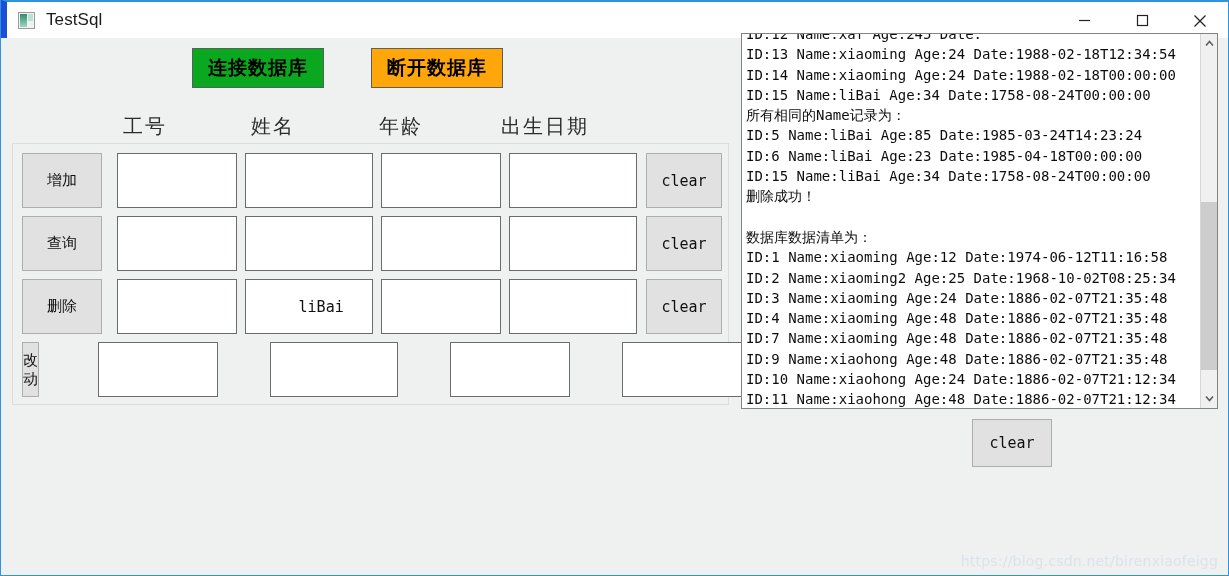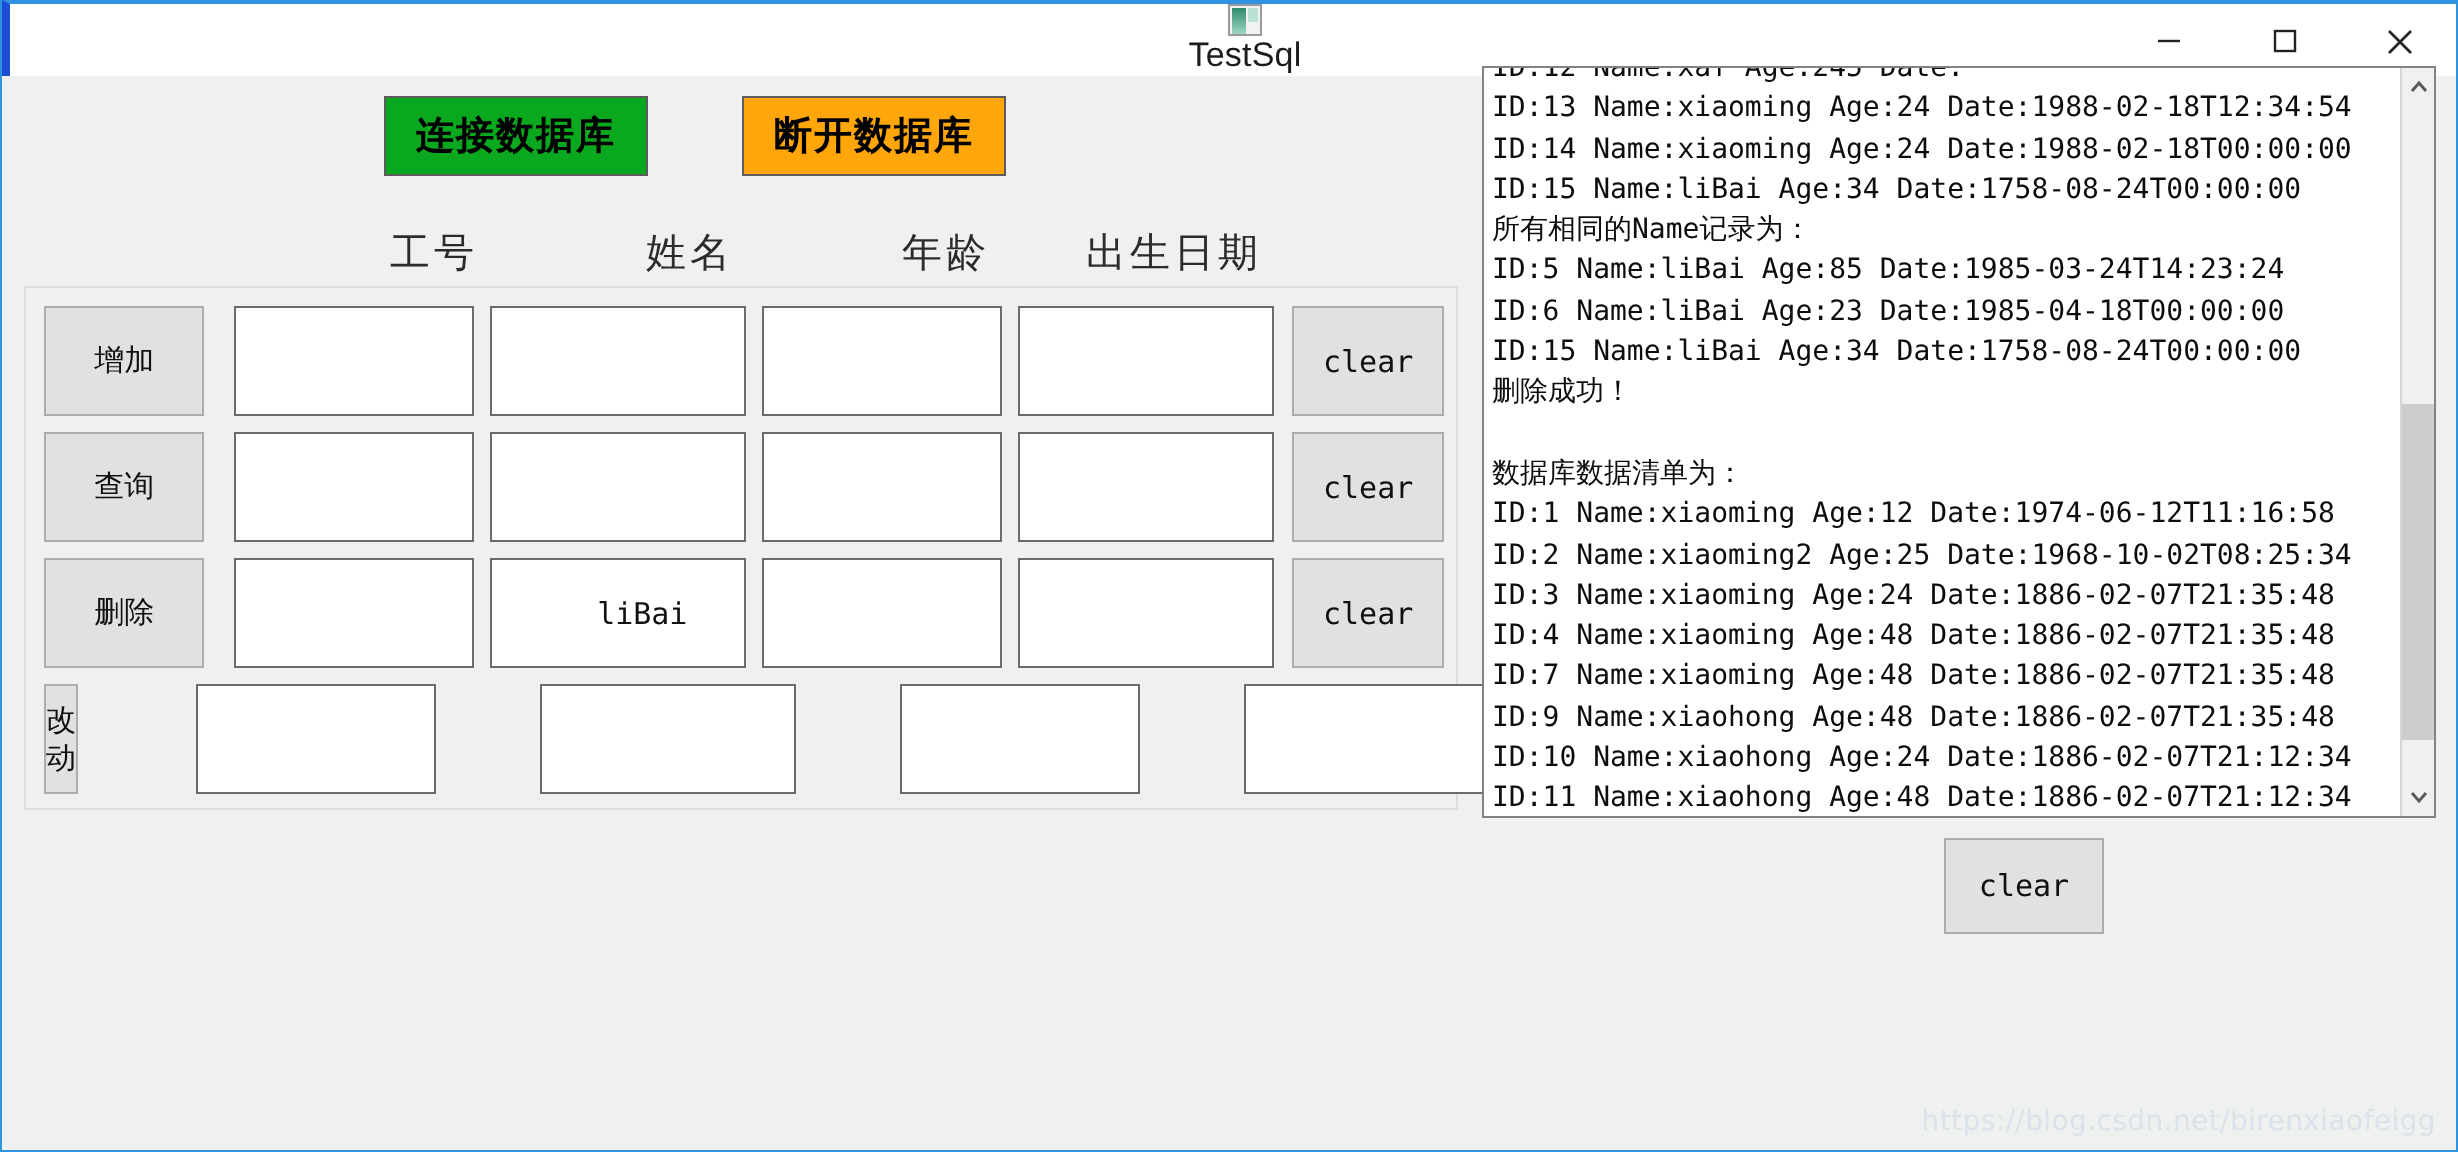--- a/index.html
+++ b/index.html
@@ -23,25 +23,24 @@
   }
 
   
   .titlebar {
     position: absolute;
     top: 0; left: 0;
     width: 1229px;
     height: 38px;
     background: #ffffff;
     border-top: 2px solid #2f93e0;
-    border-left: 4px solid #1d4ed8;
+    border-left: 6px solid #1d4ed8;
     border-right: 1px solid #2f93e0;
     display: flex;
     align-items: center;
-    flex-direction: column;
   }
   .title-icon {
     width: 17px; height: 17px;
     margin-left: 11px;
     position: relative;
     background: #f2f2f2;
     border: 1px solid #9a9a9a;
   }
   .title-icon .tile-a {
     position: absolute; left: 1px; top: 1px;
@@ -93,21 +92,21 @@
     position: absolute;
     left: 0; top: 113px;
     width: 728px; height: 30px;
   }
   .col-head {
     position: absolute;
     top: 0;
     font-family: "DejaVu Serif", "Liberation Serif", serif;
     font-size: 20px;
     color: #2b2b2b;
-    text-align: right;
+    text-align: left;
     letter-spacing: 2px;
   }
   #head-0 { left: 122px; width: 116px; }
   #head-1 { left: 250px; width: 116px; }
   #head-2 { left: 378px; width: 116px; }
   #head-3 { left: 500px; width: 130px; }
 
   
   .grid-panel {
     position: absolute;

